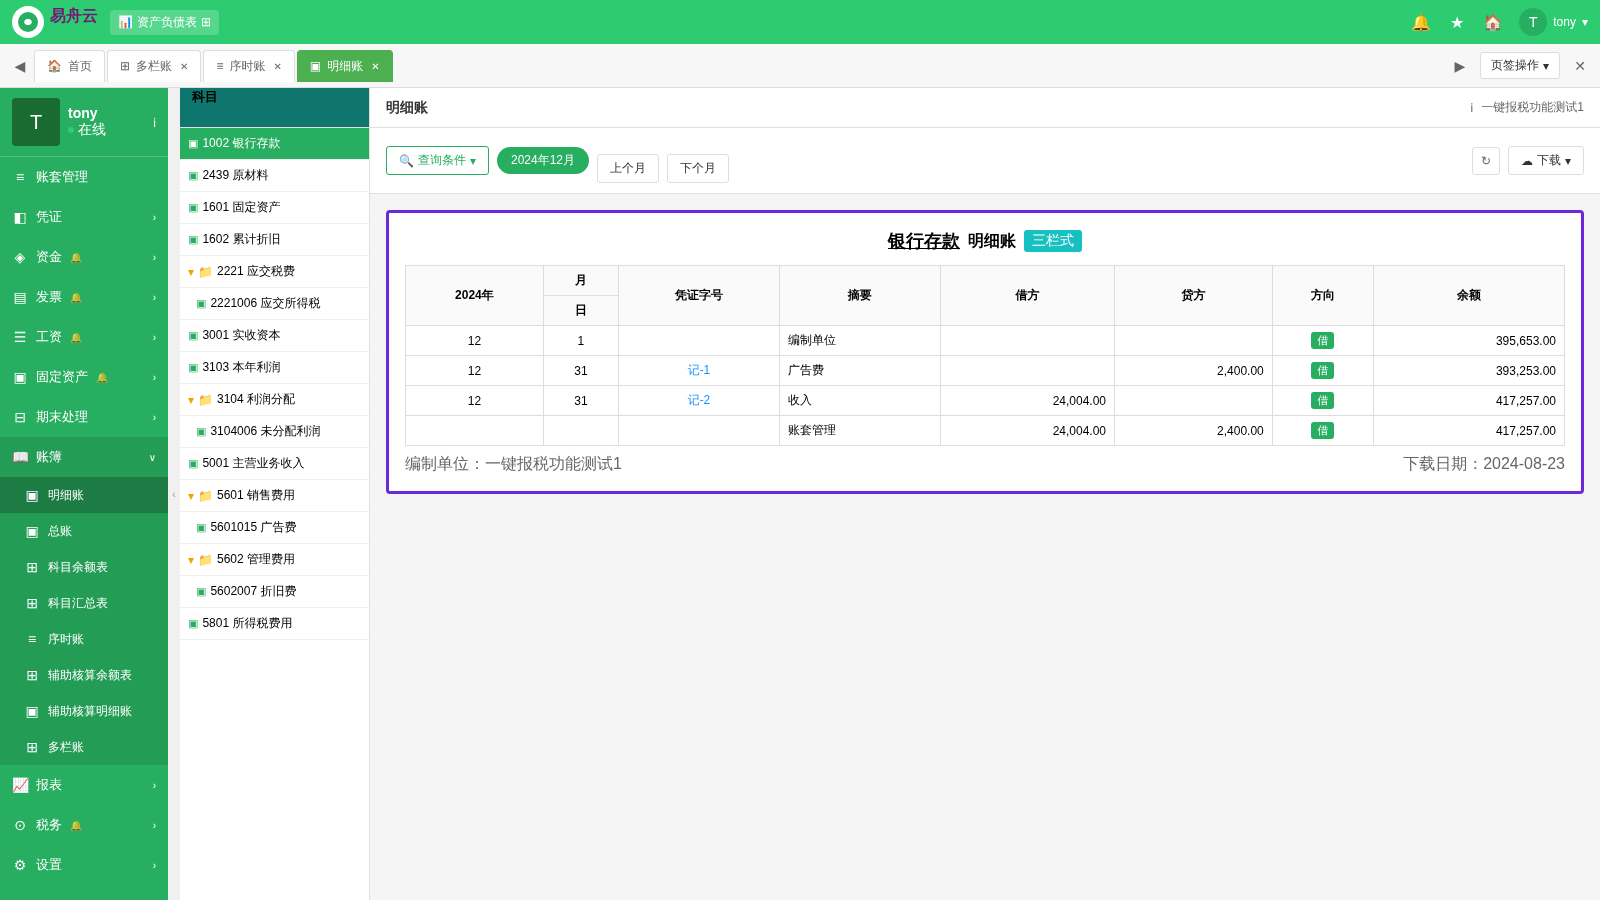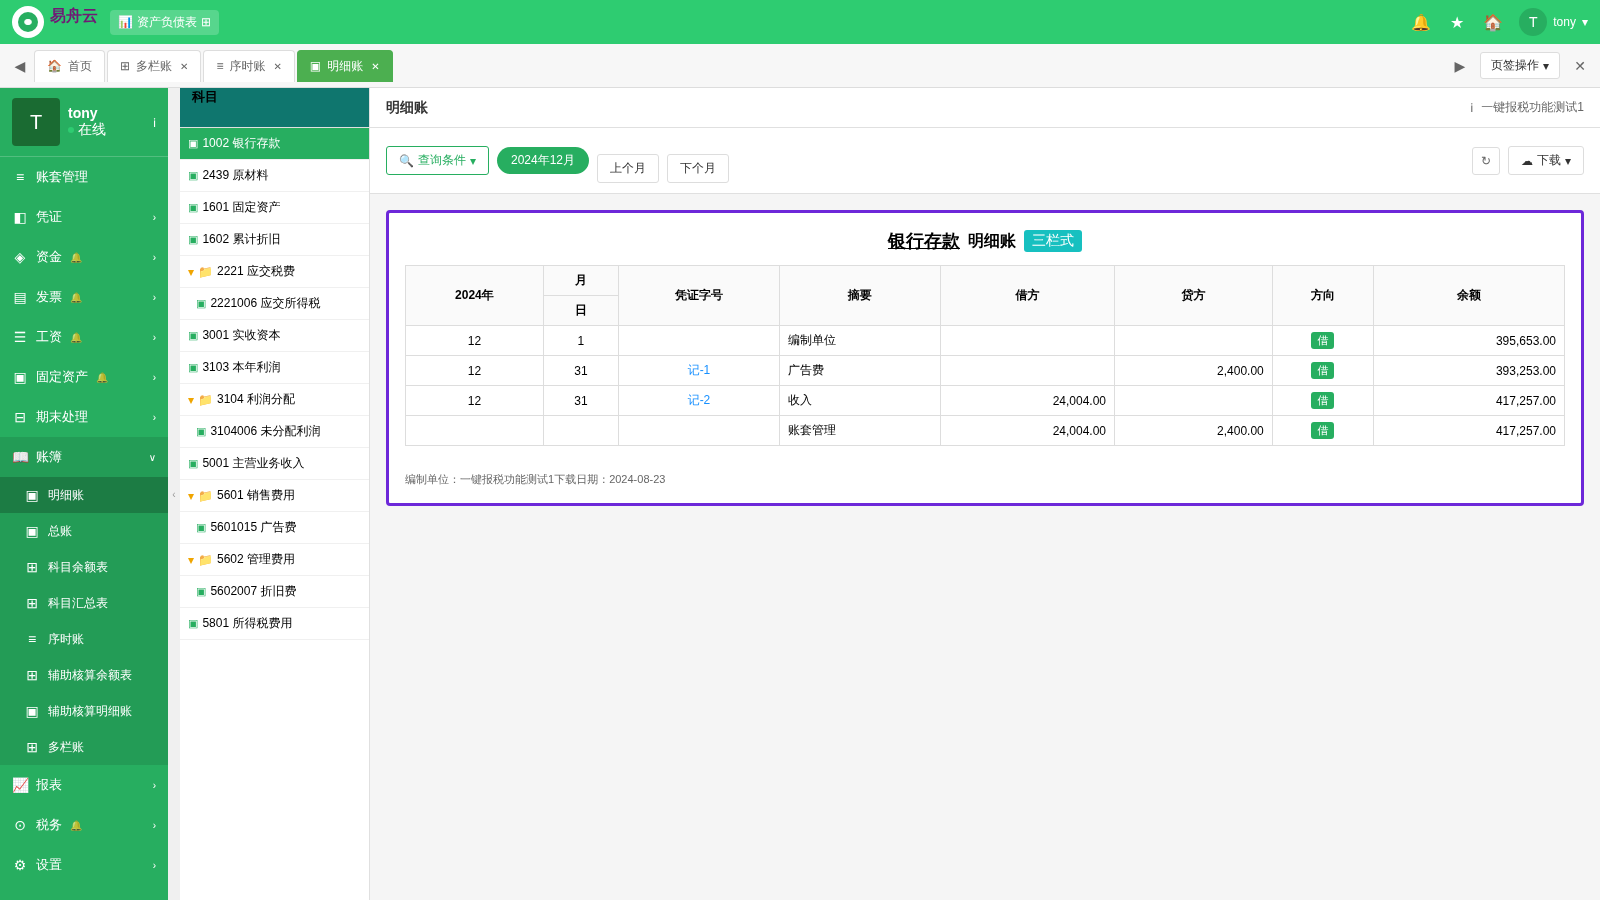--- a/index.html
+++ b/index.html
@@ -245,24 +245,24 @@
       background: #27ae60;
       color: white;
       padding: 1px 6px;
       border-radius: 3px;
       font-size: 11px;
     }
     .voucher-link { color: #1890ff; cursor: pointer; text-decoration: none; }
 
     .ledger-footer {
       display: flex;
-      justify-content: flex-start;
-      font-size: 11px;
+      justify-content: space-between;
+      font-size: 16px;
       color: #666;
-      margin-top: 26px;
+      margin-top: 8px;
     }
 
     
     ::-webkit-scrollbar { width: 4px; }
     ::-webkit-scrollbar-track { background: transparent; }
     ::-webkit-scrollbar-thumb { background: #ccc; border-radius: 2px; }
   </style>
 </head>
 <body>
 

